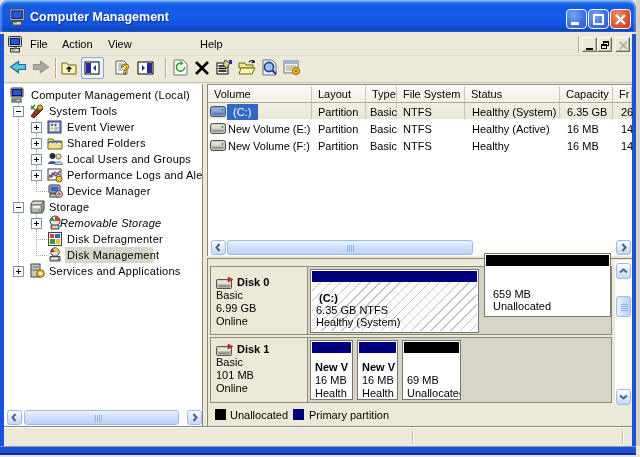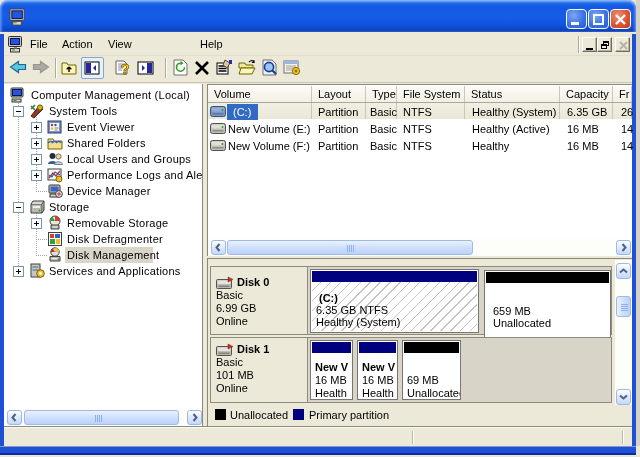--- a/index.html
+++ b/index.html
@@ -38,20 +38,21 @@
 
 <div class="ab" id="tbar" style="left:0;top:2;width:636px;height:32px;border-radius:8px 8px 0 0;
  background:linear-gradient(180deg,#3E8DF6 0%,#2072EE 6%,#1459E4 20%,#155CE6 52%,#1053DD 78%,#0C46C4 92%,#0B3EB0 100%);
  box-shadow:inset 0 2px 2px rgba(255,255,255,.35), inset 2px 0 2px rgba(120,170,255,.5), inset -2px 0 2px rgba(120,170,255,.5);">
   <svg class="ab" style="left:9px;top:8px" width="19" height="19" viewBox="0 0 20 20">
    <rect x="1" y="1" width="15" height="12" rx="1" fill="#C8C8C0" stroke="#404040"></rect>
    <rect x="3" y="3" width="11" height="8" fill="#2257D8" stroke="#101060"></rect>
    <rect x="4" y="14" width="9" height="4" fill="#D8D8D0" stroke="#404040"></rect>
    <rect x="5" y="15" width="3" height="1" fill="#30A030"></rect>
   </svg>
+  <div class="t b" style="left:30px;top:11px;font-size:12.5px;color:#fff;text-shadow:1px 1px 1px #1A2F85;">Computer Management</div>
   <div class="capbtn bmin" style="left:566px;">
       <div class="ab" style="left:4px;top:12px;width:8px;height:3px;background:#fff;"></div>
     </div>
   <div class="capbtn bmax" style="left:588px;">
       <div class="ab" style="left:4px;top:4px;width:11px;height:11px;border:2px solid #fff;box-sizing:border-box;"></div>
     </div>
   <div class="capbtn bclose" style="left:610px;">
    <svg class="ab" style="left:2px;top:2px" width="15" height="15" viewBox="0 0 15 15">
         <path d="M3 3 L12 12 M12 3 L3 12" stroke="#fff" stroke-width="2.4"></path>
       </svg>
@@ -252,21 +253,21 @@
       <i></i>
       <u></u>
     </div>
  <svg class="ab" style="left:47px;top:215px" width="16" height="16" viewBox="0 0 16 16">
   <circle cx="8" cy="6" r="5" fill="#E8E8E0" stroke="#404040"></circle>
   <path d="M8 1 a5 5 0 0 1 5 5 l-5 0 Z" fill="#D04030"></path>
   <path d="M3 6 a5 5 0 0 1 2.5 -4.3 l2.5 4.3 Z" fill="#30A040"></path>
   <path d="M4 10 h8 v4 h-8 Z" fill="#B8B8B0" stroke="#404040"></path>
   <rect x="5.5" y="11.5" width="5" height="1" fill="#F0F0E8"></rect>
  </svg>
- <div class="t" style="left:67px;top:217px;">Removable Storage</div>
+ <div class="t" style="left:60px;top:217px;font-style:italic;">Removable Storage</div>
  <svg class="ab" style="left:47px;top:231px" width="16" height="16" viewBox="0 0 16 16">
   <rect x="1.5" y="1.5" width="13" height="13" fill="#F8F8F4" stroke="#404040"></rect>
   <rect x="3" y="3" width="4" height="4" fill="#D04030"></rect>
   <rect x="8" y="3" width="5" height="4" fill="#3060C0"></rect>
   <rect x="3" y="8" width="5" height="5" fill="#30A040"></rect>
   <rect x="9" y="8" width="4" height="5" fill="#E8C030"></rect>
  </svg>
  <div class="t" style="left:67px;top:233px;">Disk Defragmenter</div>
  <div class="ab" style="left:65px;top:247px;width:88px;height:16px;background:#D9D5C8;"></div>
  <svg class="ab" style="left:47px;top:247px" width="16" height="16" viewBox="0 0 16 16">
@@ -411,21 +412,21 @@
  <div class="t" style="left:216px;top:302px;">6.99 GB</div>
  <div class="t" style="left:216px;top:315px;">Online</div>
  <div class="blk" style="left:310px;top:269px;width:169px;height:64px;">
   <div class="stripe" style="background:#00007E;"></div>
   <div class="ab" style="left:1px;top:12px;right:1px;bottom:1px;
    background-image:repeating-linear-gradient(135deg,#ffffff 0px,#ffffff 6px,#C4C4C4 6px,#C4C4C4 7px);"></div>
   <div class="t b" style="left:8px;top:22px;">(C:)</div>
   <div class="t" style="left:5px;top:34px;">6.35 GB NTFS</div>
   <div class="t" style="left:5px;top:46px;">Healthy (System)</div>
  </div>
- <div class="blk" style="left:484px;top:270px;width:127px;height:78px;text-decoration:underline;">
+ <div class="blk" style="left:484px;top:253px;width:127px;height:64px;text-decoration:underline;">
   <div class="stripe" style="background:#000000;"></div>
   <div class="t" style="left:8px;top:34px;">659 MB</div>
   <div class="t" style="left:8px;top:46px;">Unallocated</div>
  </div>
 
  <div class="ab" style="left:210px;top:337px;width:402px;height:66px;border:1px solid #8D8B7E;box-sizing:border-box;"></div>
  <div class="ab" style="left:307px;top:337px;width:305px;height:66px;background:#D8D4C8;border:1px solid #8D8B7E;box-sizing:border-box;"></div>
  <svg class="ab" style="left:216px;top:343px" width="19" height="13" viewBox="0 0 19 13">
   <rect x="0.5" y="3.5" width="15" height="9" rx="1" fill="#BDBDB5" stroke="#55554D"></rect>
   <rect x="1.5" y="4.5" width="13" height="3.4" rx="1" fill="#E4E4DC"></rect>

